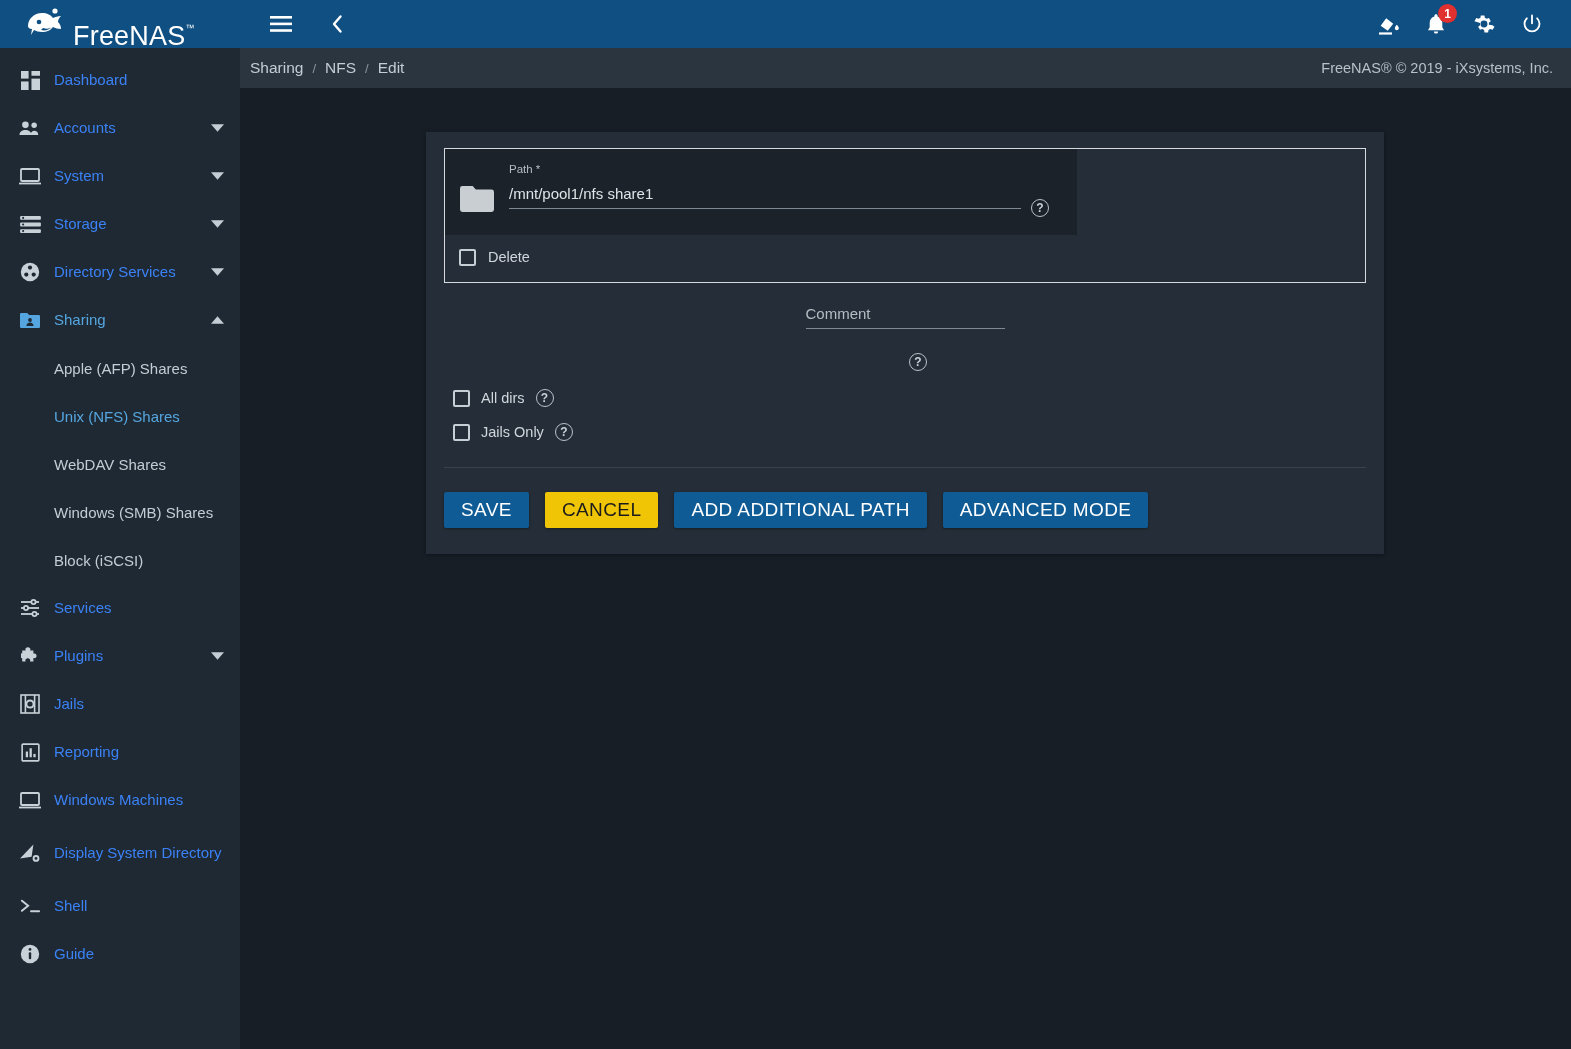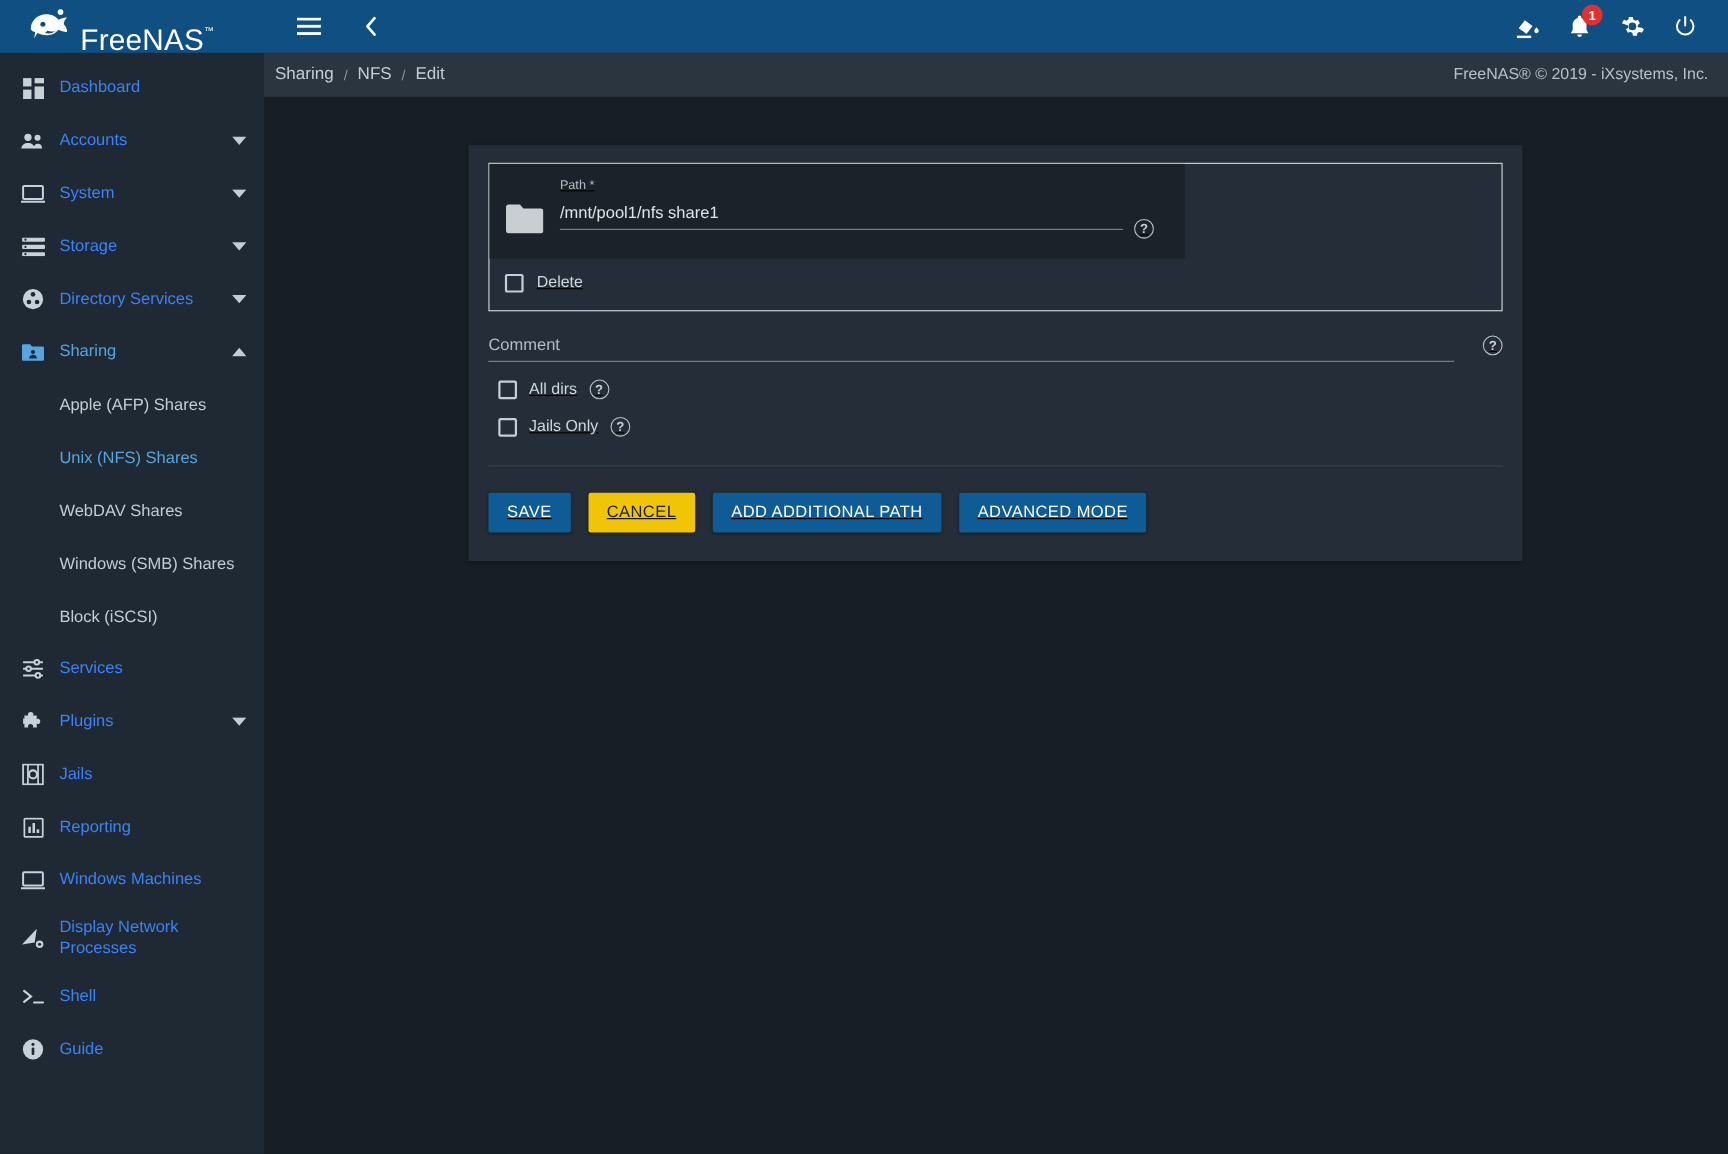--- a/index.html
+++ b/index.html
@@ -85,21 +85,21 @@
     height: 40px; background: #2b3540;
     display: flex; align-items: center;
     padding: 0 18px 0 10px;
   }
   .breadcrumb { display: flex; align-items: center; gap: 9px; padding-left: 0; }
   .bc-item { color: #c4ccd4; font-size: 15.5px; cursor: pointer; }
   .bc-item.last { cursor: default; }
   .bc-sep { color: #8a949e; font-size: 13px; }
   .copyright { margin-left: auto; color: #b8c0c8; font-size: 14.5px; }
 
-  .content { padding: 44px 0 0 0; text-decoration: underline; }
+  .content { padding: 44px 0 0 0; }
 
   
   .card {
     margin-left: 186px;
     width: 958px;
     background: #252e38;
     box-shadow: 0 1px 4px rgba(0,0,0,.35);
   }
   .card-body { padding: 16px 18px 0 18px; }
 
@@ -133,22 +133,23 @@
   .field-input-line input::placeholder { color: #b4bcc4; }
   .path-help { width: 46px; flex: 0 0 46px; display: flex; align-items: flex-end;
     justify-content: flex-start; padding-bottom: 4px; padding-top: 36px; }
 
   .delete-row {
     display: flex; align-items: flex-start; gap: 12px;
     padding: 14px 0 16px 14px;
   }
 
   .comment-row {
-    display: flex; align-items: flex-start; gap: 0;
+    display: flex; align-items: center; gap: 0;
     padding: 16px 0 0 0;
+    flex-direction: column;
   }
   .comment-field { flex: 1 1 auto; }
   .comment-help { width: 44px; flex: 0 0 44px; display: flex; justify-content: flex-end;
     align-items: flex-end; padding-bottom: 2px; }
 
   .check-row {
     display: flex; align-items: center; gap: 11px;
     padding: 16px 0 0 9px;
   }
   .check-row .lbl { color: #d0d6dc; font-size: 14.5px; }
@@ -165,21 +166,21 @@
     font-size: 12px; font-weight: bold;
     display: flex; align-items: center; justify-content: center;
     cursor: pointer; line-height: 1; flex: 0 0 18px;
   }
 
   .card-divider { height: 1px; background: #37424d; margin-top: 26px; }
   .actions { display: flex; align-items: center; gap: 16px; padding: 24px 18px 26px 18px; }
   .btn {
     border: 0; cursor: pointer;
     font-family: "Liberation Sans", sans-serif;
-    font-size: 15px; letter-spacing: .4px;
+    font-size: 19px; letter-spacing: .4px;
     padding: 0 17px; height: 36px; line-height: 36px;
     border-radius: 2px; color: #ffffff; background: #0f5b95;
     box-shadow: 0 1px 3px rgba(0,0,0,.4);
   }
   .btn.yellow { background: #f0c505; color: #1c1c1c; }
 </style>
 </head>
 <body>
 
 <div class="app">
@@ -380,21 +381,21 @@
       </div>
 
       <div class="nav-item two-line">
         <span class="ni-icon">
           <svg width="22" height="20" viewBox="0 0 22 20" fill="currentColor">
             <path d="M1 15.6L14.4 1.4 12.6 13.8z"></path>
             <circle cx="17" cy="15.4" r="3.4"></circle>
               <circle cx="17" cy="15.4" r="1.4" fill="#1f2933"></circle>
           </svg>
         </span>
-        <span class="ni-label">Display Network Processes</span>
+        <span class="ni-label">Display System Directory</span>
       </div>
 
       <div class="nav-item">
         <span class="ni-icon">
           <svg width="21" height="18" viewBox="0 0 22 18" fill="none" stroke="currentColor" stroke-width="2.1" stroke-linecap="round">
             <path d="M2 3.5L8.5 8.8 2 14"></path>
               <line x1="11.5" y1="14.6" x2="20" y2="14.6"></line>
           </svg>
         </span>
         <span class="ni-label">Shell</span>

